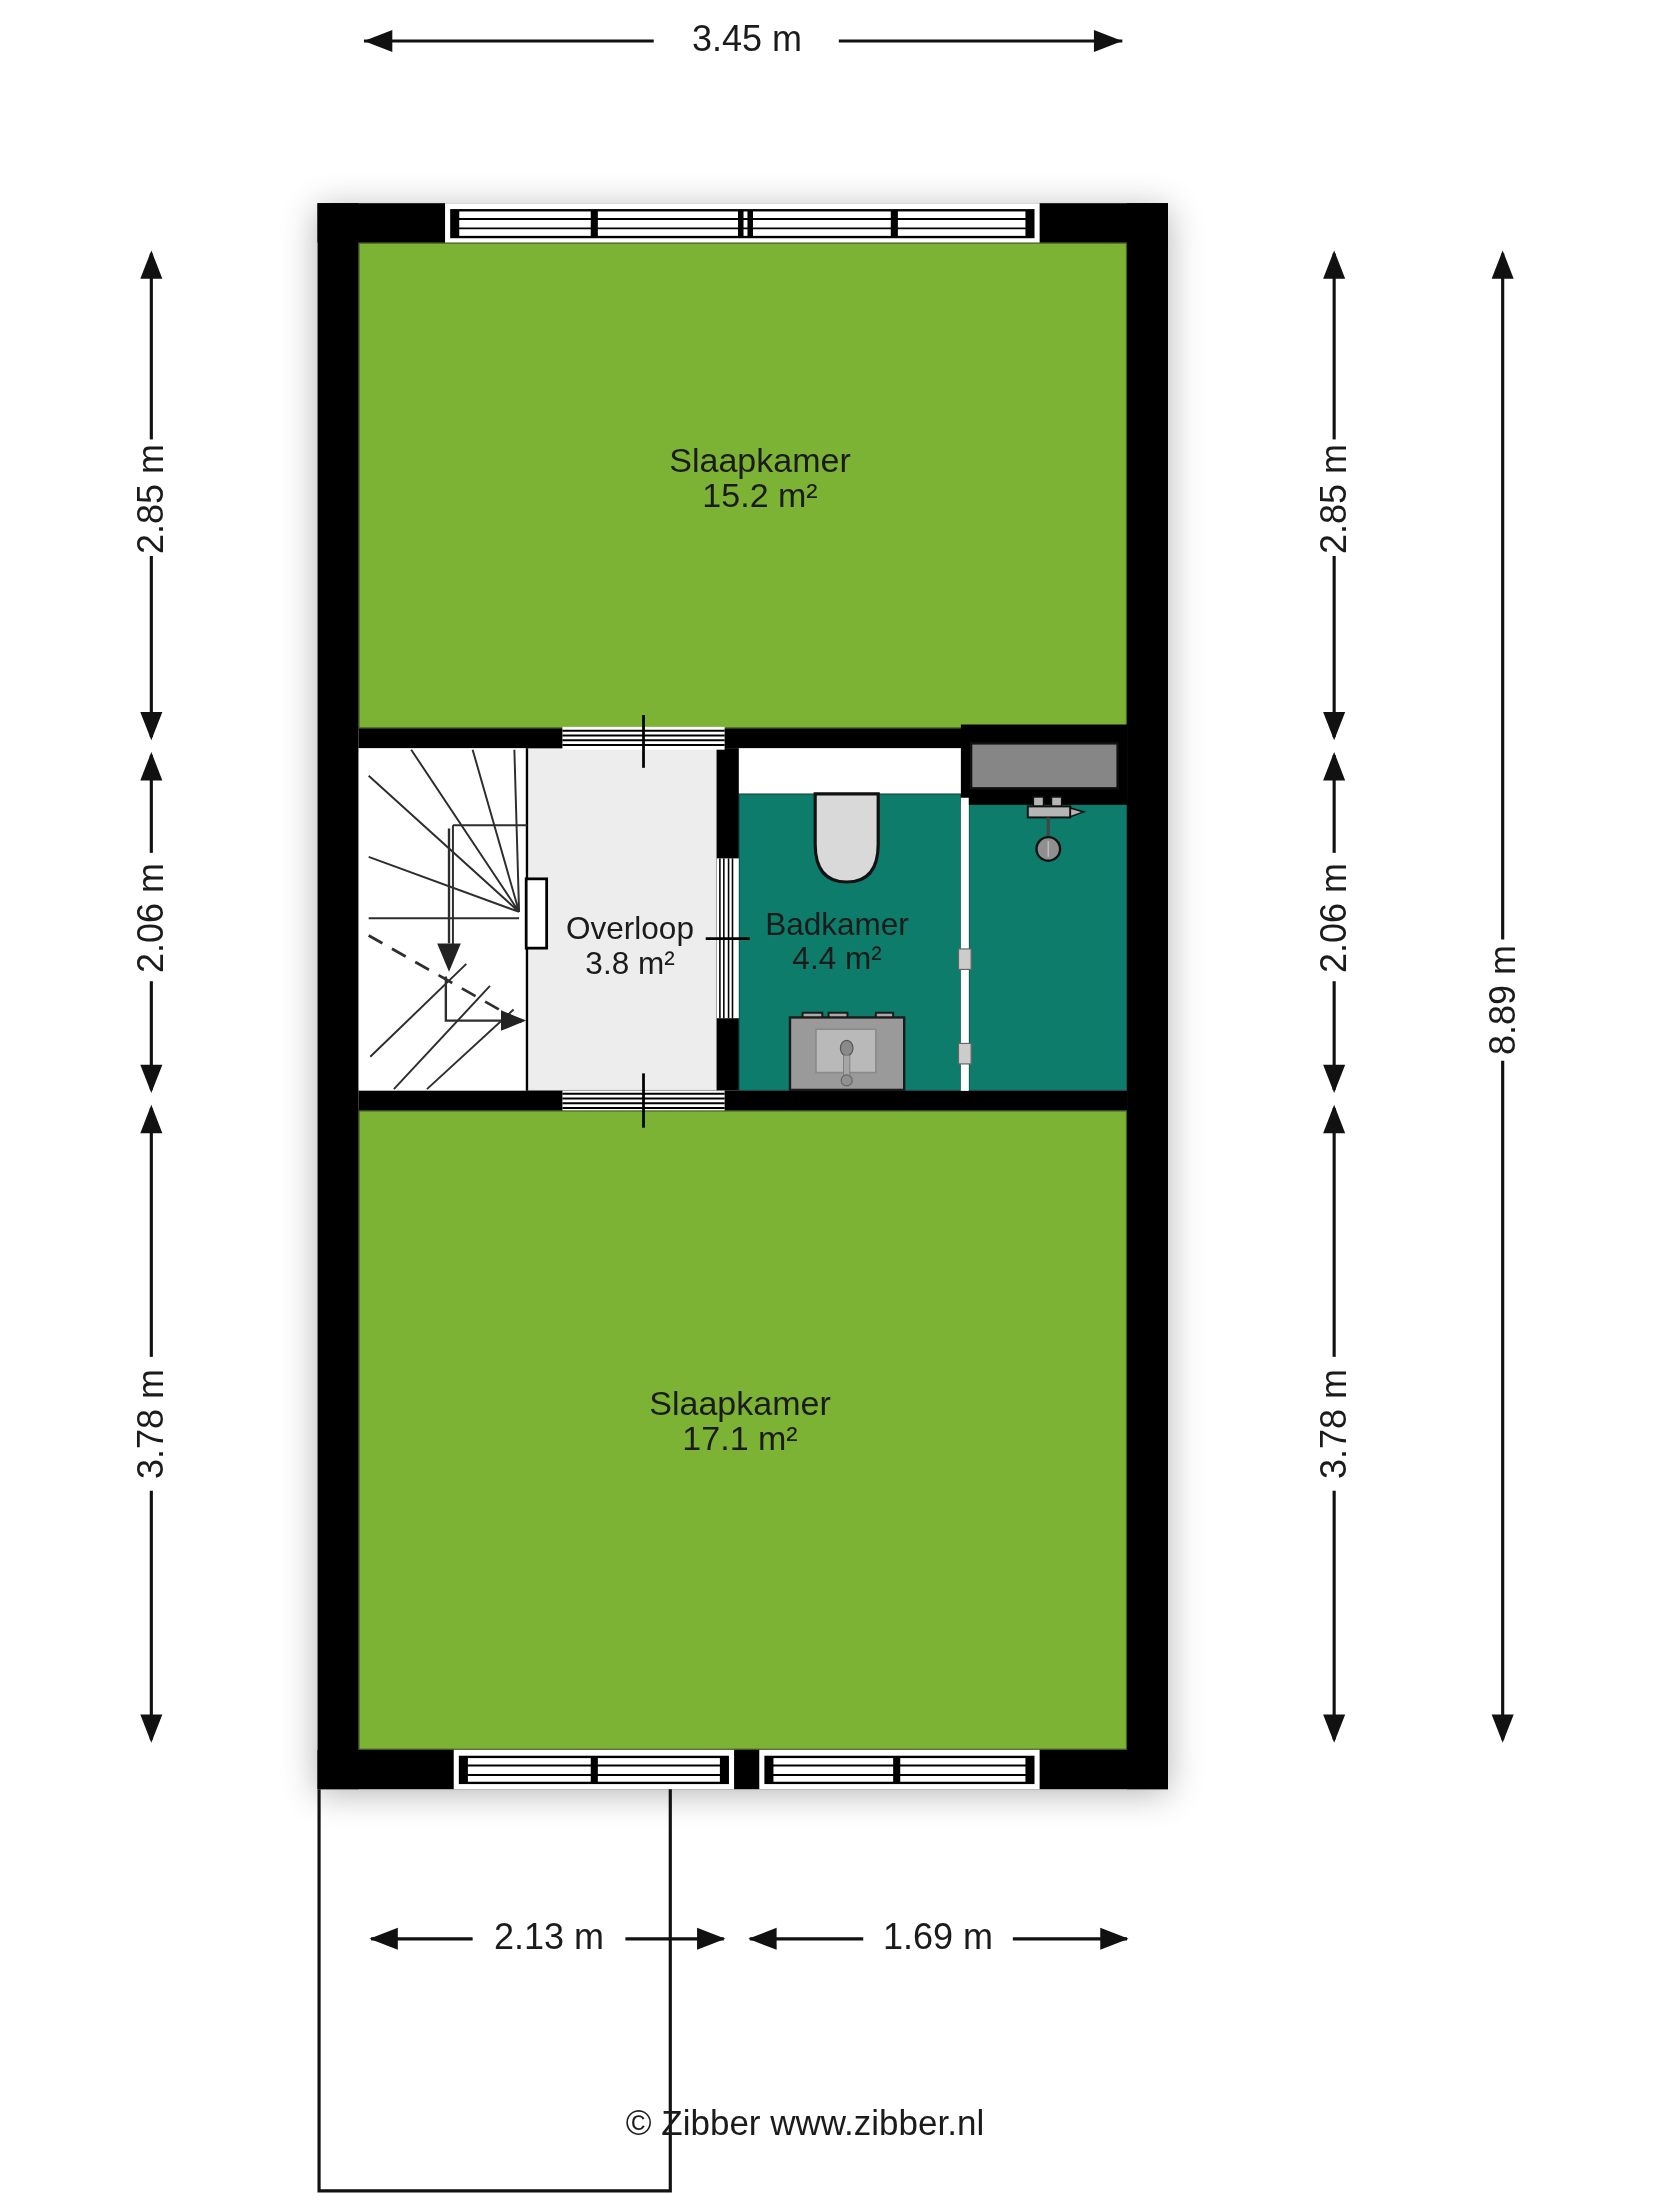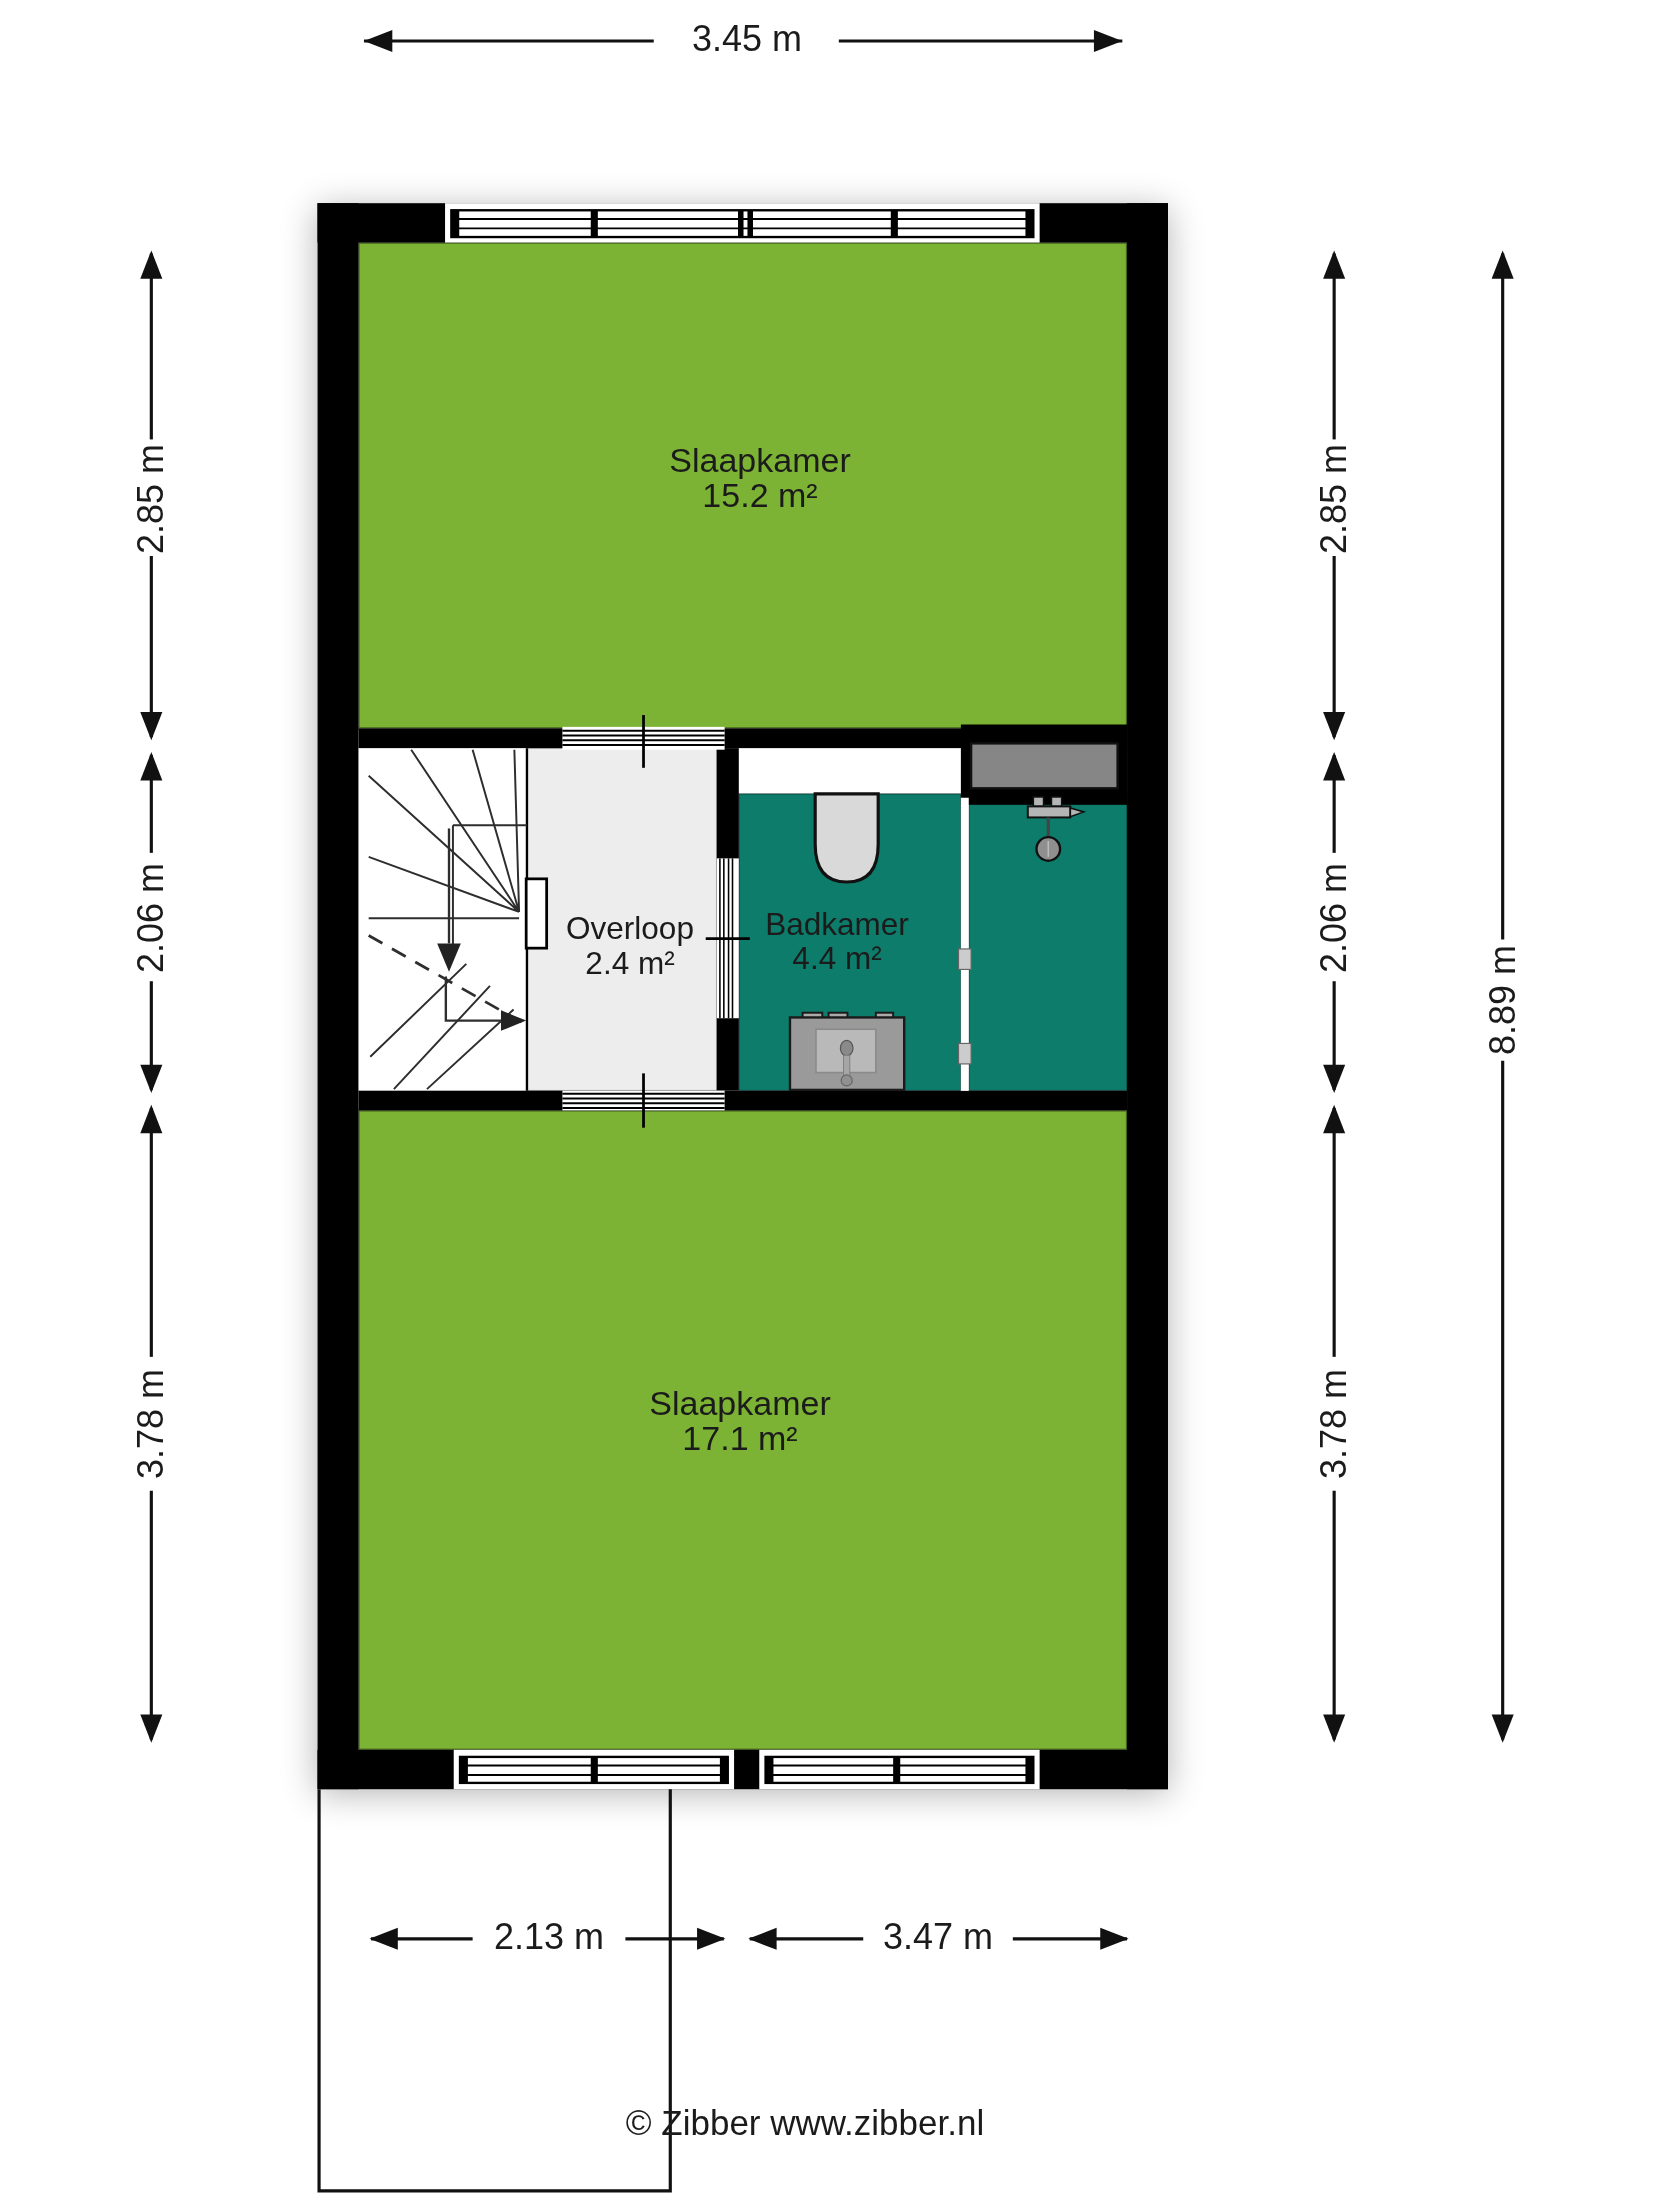--- a/index.html
+++ b/index.html
@@ -204,35 +204,35 @@
         <line x1="1286" y1="2462" x2="1431" y2="2462"></line>
       <polygon points="950,2462 986,2448 986,2476" stroke="none"></polygon>
         <polygon points="1433,2462 1397,2448 1397,2476" stroke="none"></polygon>
     </g>
   </svg>
 
   <div class="lbl" style="left:760px;top:460px">Slaapkamer</div>
   <div class="lbl" style="left:760px;top:495px">15.2 m²</div>
 
   <div class="lbl small" style="left:630px;top:929px">Overloop</div>
-  <div class="lbl small" style="left:630px;top:964px">2.4 m²</div>
+  <div class="lbl small" style="left:630px;top:964px">3.8 m²</div>
 
   <div class="lbl small" style="left:837px;top:925px">Badkamer</div>
   <div class="lbl small" style="left:837px;top:959px">4.4 m²</div>
 
   <div class="lbl" style="left:740px;top:1403px">Slaapkamer</div>
   <div class="lbl" style="left:740px;top:1438px">17.1 m²</div>
 
   <div class="lbl dim" style="left:747px;top:39px">3.45 m</div>
   <div class="lbl dim rot" style="left:151px;top:499px">2.85 m</div>
   <div class="lbl dim rot" style="left:151px;top:918px">2.06 m</div>
   <div class="lbl dim rot" style="left:151px;top:1424px">3.78 m</div>
   <div class="lbl dim rot" style="left:1334px;top:499px">2.85 m</div>
   <div class="lbl dim rot" style="left:1334px;top:918px">2.06 m</div>
   <div class="lbl dim rot" style="left:1334px;top:1424px">3.78 m</div>
   <div class="lbl dim rot" style="left:1503px;top:1000px">8.89 m</div>
   <div class="lbl dim" style="left:549px;top:1937px">2.13 m</div>
-  <div class="lbl dim" style="left:938px;top:1937px">3.47 m</div>
+  <div class="lbl dim" style="left:938px;top:1937px">1.69 m</div>
 
   <div class="lbl footer2" style="left:776px;top:2122px">© Zibber www.zibber.nl</div>
 
 </div>
 
 
 </body></html>

